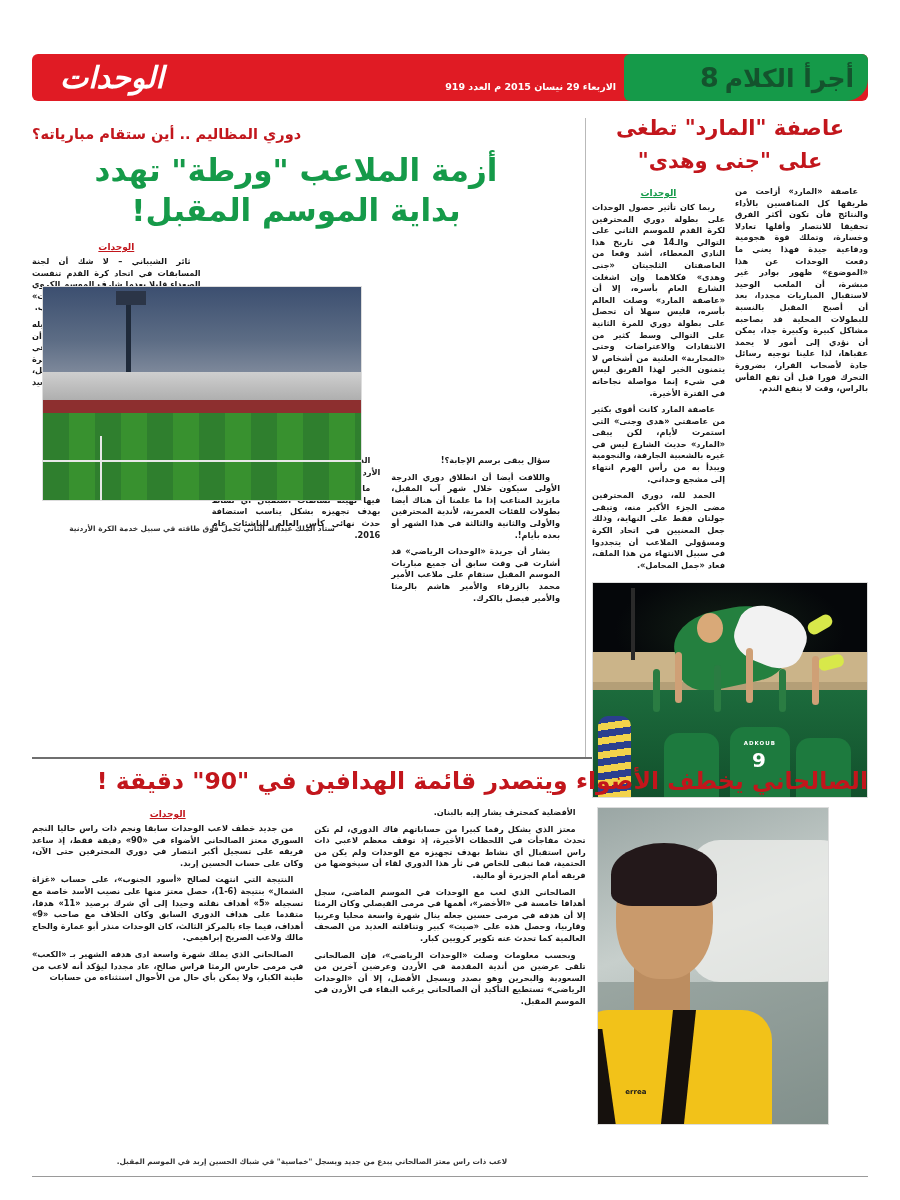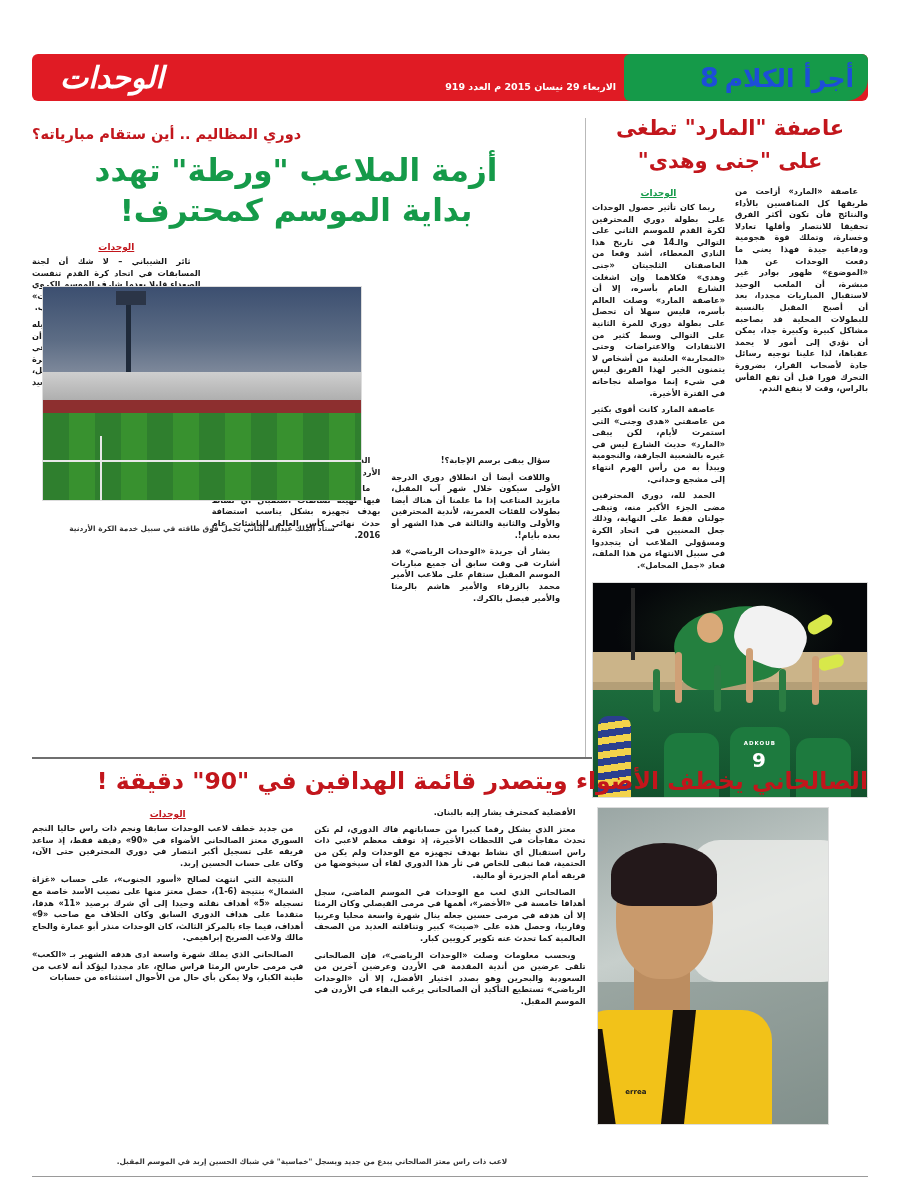--- a/index.html
+++ b/index.html
@@ -22,21 +22,21 @@
     background:#e01b24;
     border-radius:6px;
   }
   .masthead-green{
     position:absolute;right:0;top:0;width:244px;height:47px;
     background:#159a49;
     border-radius:6px 6px 22px 6px;
   }
   .section-label{
     position:absolute;right:14px;top:4px;
-    color:#1d4ed8;font-size:25px;font-weight:bold;
+    color:#14532d;font-size:25px;font-weight:bold;
     letter-spacing:0px;line-height:39px;
     white-space:nowrap;
   }
   .section-num{font-size:27px;margin-right:6px;}
   .issue-line{
     position:absolute;right:252px;top:27px;
     color:#ffffff;font-size:9.5px;font-weight:bold;white-space:nowrap;
   }
   .paper-logo{
     position:absolute;left:28px;top:2px;
@@ -221,21 +221,21 @@
       <div class="jnam">ADKOUB</div>
       <div class="jnum">9</div>
       <div class="stripe"></div>
     </div>
   </div>
 
   <div class="art-tl">
     <div class="kicker">دوري المظاليم .. أين ستقام مبارياته؟</div>
     <h1 class="tl-head">
       <span>أزمة الملاعب "ورطة" تهدد</span><br>
-      <span>بداية الموسم كمحترف!</span>
+      <span>بداية الموسم المقبل!</span>
     </h1>
 
     <div class="cols3">
 
       <div class="col">
         <div style="height:215px;"></div>
         <p class="body">سؤال يبقى برسم الإجابة؟!</p>
         <p class="body">واللافت أيضا أن انطلاق دوري الدرجة الأولى سيكون خلال شهر آب المقبل، مايزيد المتاعب إذا ما علمنا أن هناك أيضا بطولات للفئات العمرية، لأندية المحترفين والأولى والثانية والثالثة في هذا الشهر أو بعده بأيام!.</p>
         <p class="body">يشار أن جريدة «الوحدات الرياضي» قد أشارت في وقت سابق أن جميع مباريات الموسم المقبل ستقام على ملاعب الأمير محمد بالزرقاء والأمير هاشم بالرمثا والأمير فيصل بالكرك.</p>
       </div>
@@ -283,21 +283,21 @@
           <div class="pp-shirt-stripe"></div>
           <div class="pp-shirt-stripe2"></div>
           <div class="pp-logo">errea</div>
         </div>
       </div>
 
       <div class="col">
         <p class="body">الأفضلية كمحترف يشار إليه بالبنان.</p>
         <p class="body">معتز الذي يشكل رقما كبيرا من حساباتهم فاك الدوري، لم تكن تحدث مفاجأت في اللحظات الأخيرة، إذ توقف معظم لاعبي ذات راس استقبال أي نشاط بهدف تجهيزه مع الوحدات ولم يكن من الحتمية، فما تبقى للخاص في ثأر هذا الدوري لقاء أن سيخوضها من فريقه أمام الجزيرة أو مالية.</p>
         <p class="body">الصالحاني الذي لعب مع الوحدات في الموسم الماضي، سجل أهدافا خامسة في «الأخضر»، أهمها في مرمى الفيصلي وكان الرمثا إلا أن هدفه في مرمى حسين جعله ينال شهرة واسعة محليا وعربيا وقاربيا، وحصل هذه على «صيت» كبير وتناقلته العديد من الصحف العالمية كما تحدث عنه تكوير كرويين كبار.</p>
-        <p class="body">وبحسب معلومات وصلت «الوحدات الرياضي»، فإن الصالحاني تلقى عرضين من أندية المقدمة في الأردن وعرضين آخرين من السعودية والبحرين وهو بصدد اختيار الأفضل، إلا أن «الوحدات الرياضي» تستطيع التأكيد أن الصالحاني يرغب البقاء في الأردن في الموسم المقبل.</p>
+        <p class="body">وبحسب معلومات وصلت «الوحدات الرياضي»، فإن الصالحاني تلقى عرضين من أندية المقدمة في الأردن وعرضين آخرين من السعودية والبحرين وهو بصدد ويسجل الأفضل، إلا أن «الوحدات الرياضي» تستطيع التأكيد أن الصالحاني يرغب البقاء في الأردن في الموسم المقبل.</p>
       </div>
 
       <div class="col">
         <div class="byline byline-red">الوحدات</div>
         <p class="body">من جديد خطف لاعب الوحدات سابقا ونجم ذات راس حاليا النجم السوري معتز الصالحاني الأضواء في «90» دقيقة فقط، إذ ساعد فريقه على تسجيل أكبر انتصار في دوري المحترفين حتى الآن، وكان على حساب الحسين إربد.</p>
         <p class="body">النتيجة التي انتهت لصالح «أسود الجنوب»، على حساب «غزاة الشمال» بنتيجة (6-1)، حصل معتز منها على نصيب الأسد خاصة مع تسجيله «5» أهداف نقلته وحيدا إلى أي شرك برصيد «11» هدفا، متقدما على هداف الدوري السابق وكان الخلاف مع صاحب «9» أهداف، فيما جاء بالمركز الثالث، كان الوحدات منذر أبو عمارة والحاج مالك ولاعب الصريح إبراهيمي.</p>
         <p class="body">الصالحاني الذي يملك شهرة واسعة ادى هدفه الشهير بـ «الكعب» في مرمى حارس الرمثا فراس صالح، عاد مجددا ليؤكد أنه لاعب من طينة الكبار، ولا يمكن بأي حال من الأحوال استثناءه من حسابات</p>
       </div>
     </div>
 

